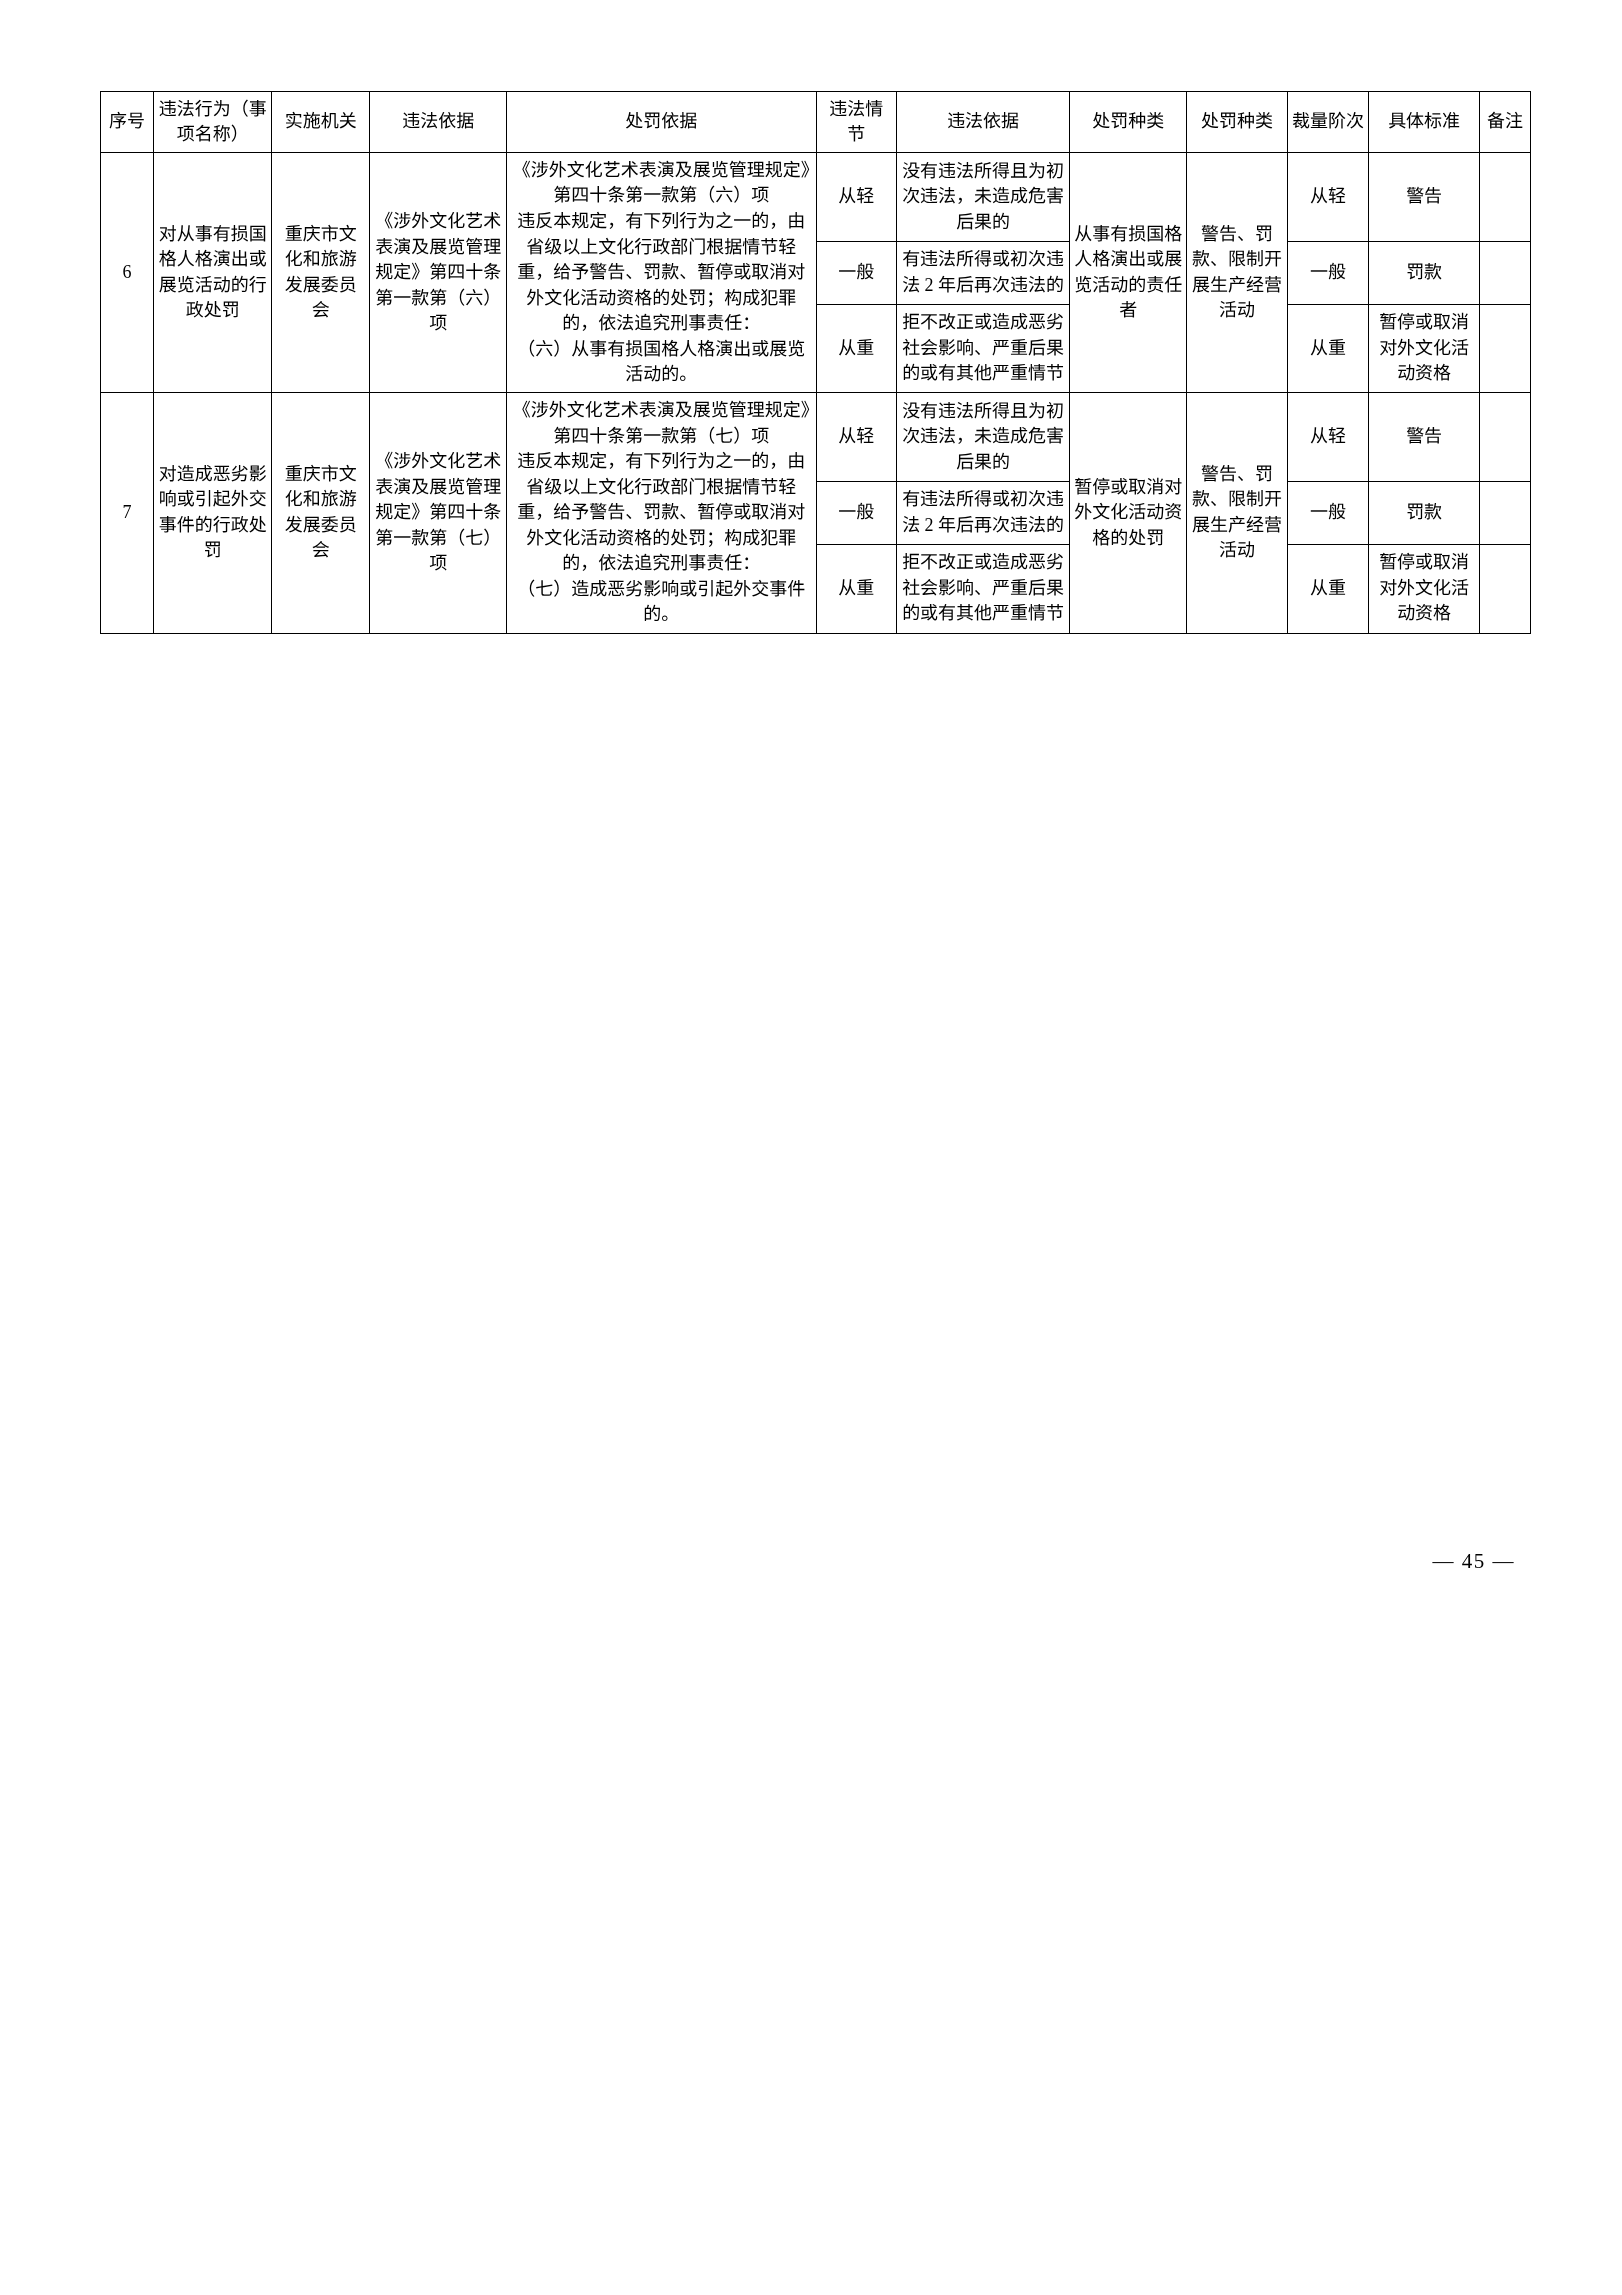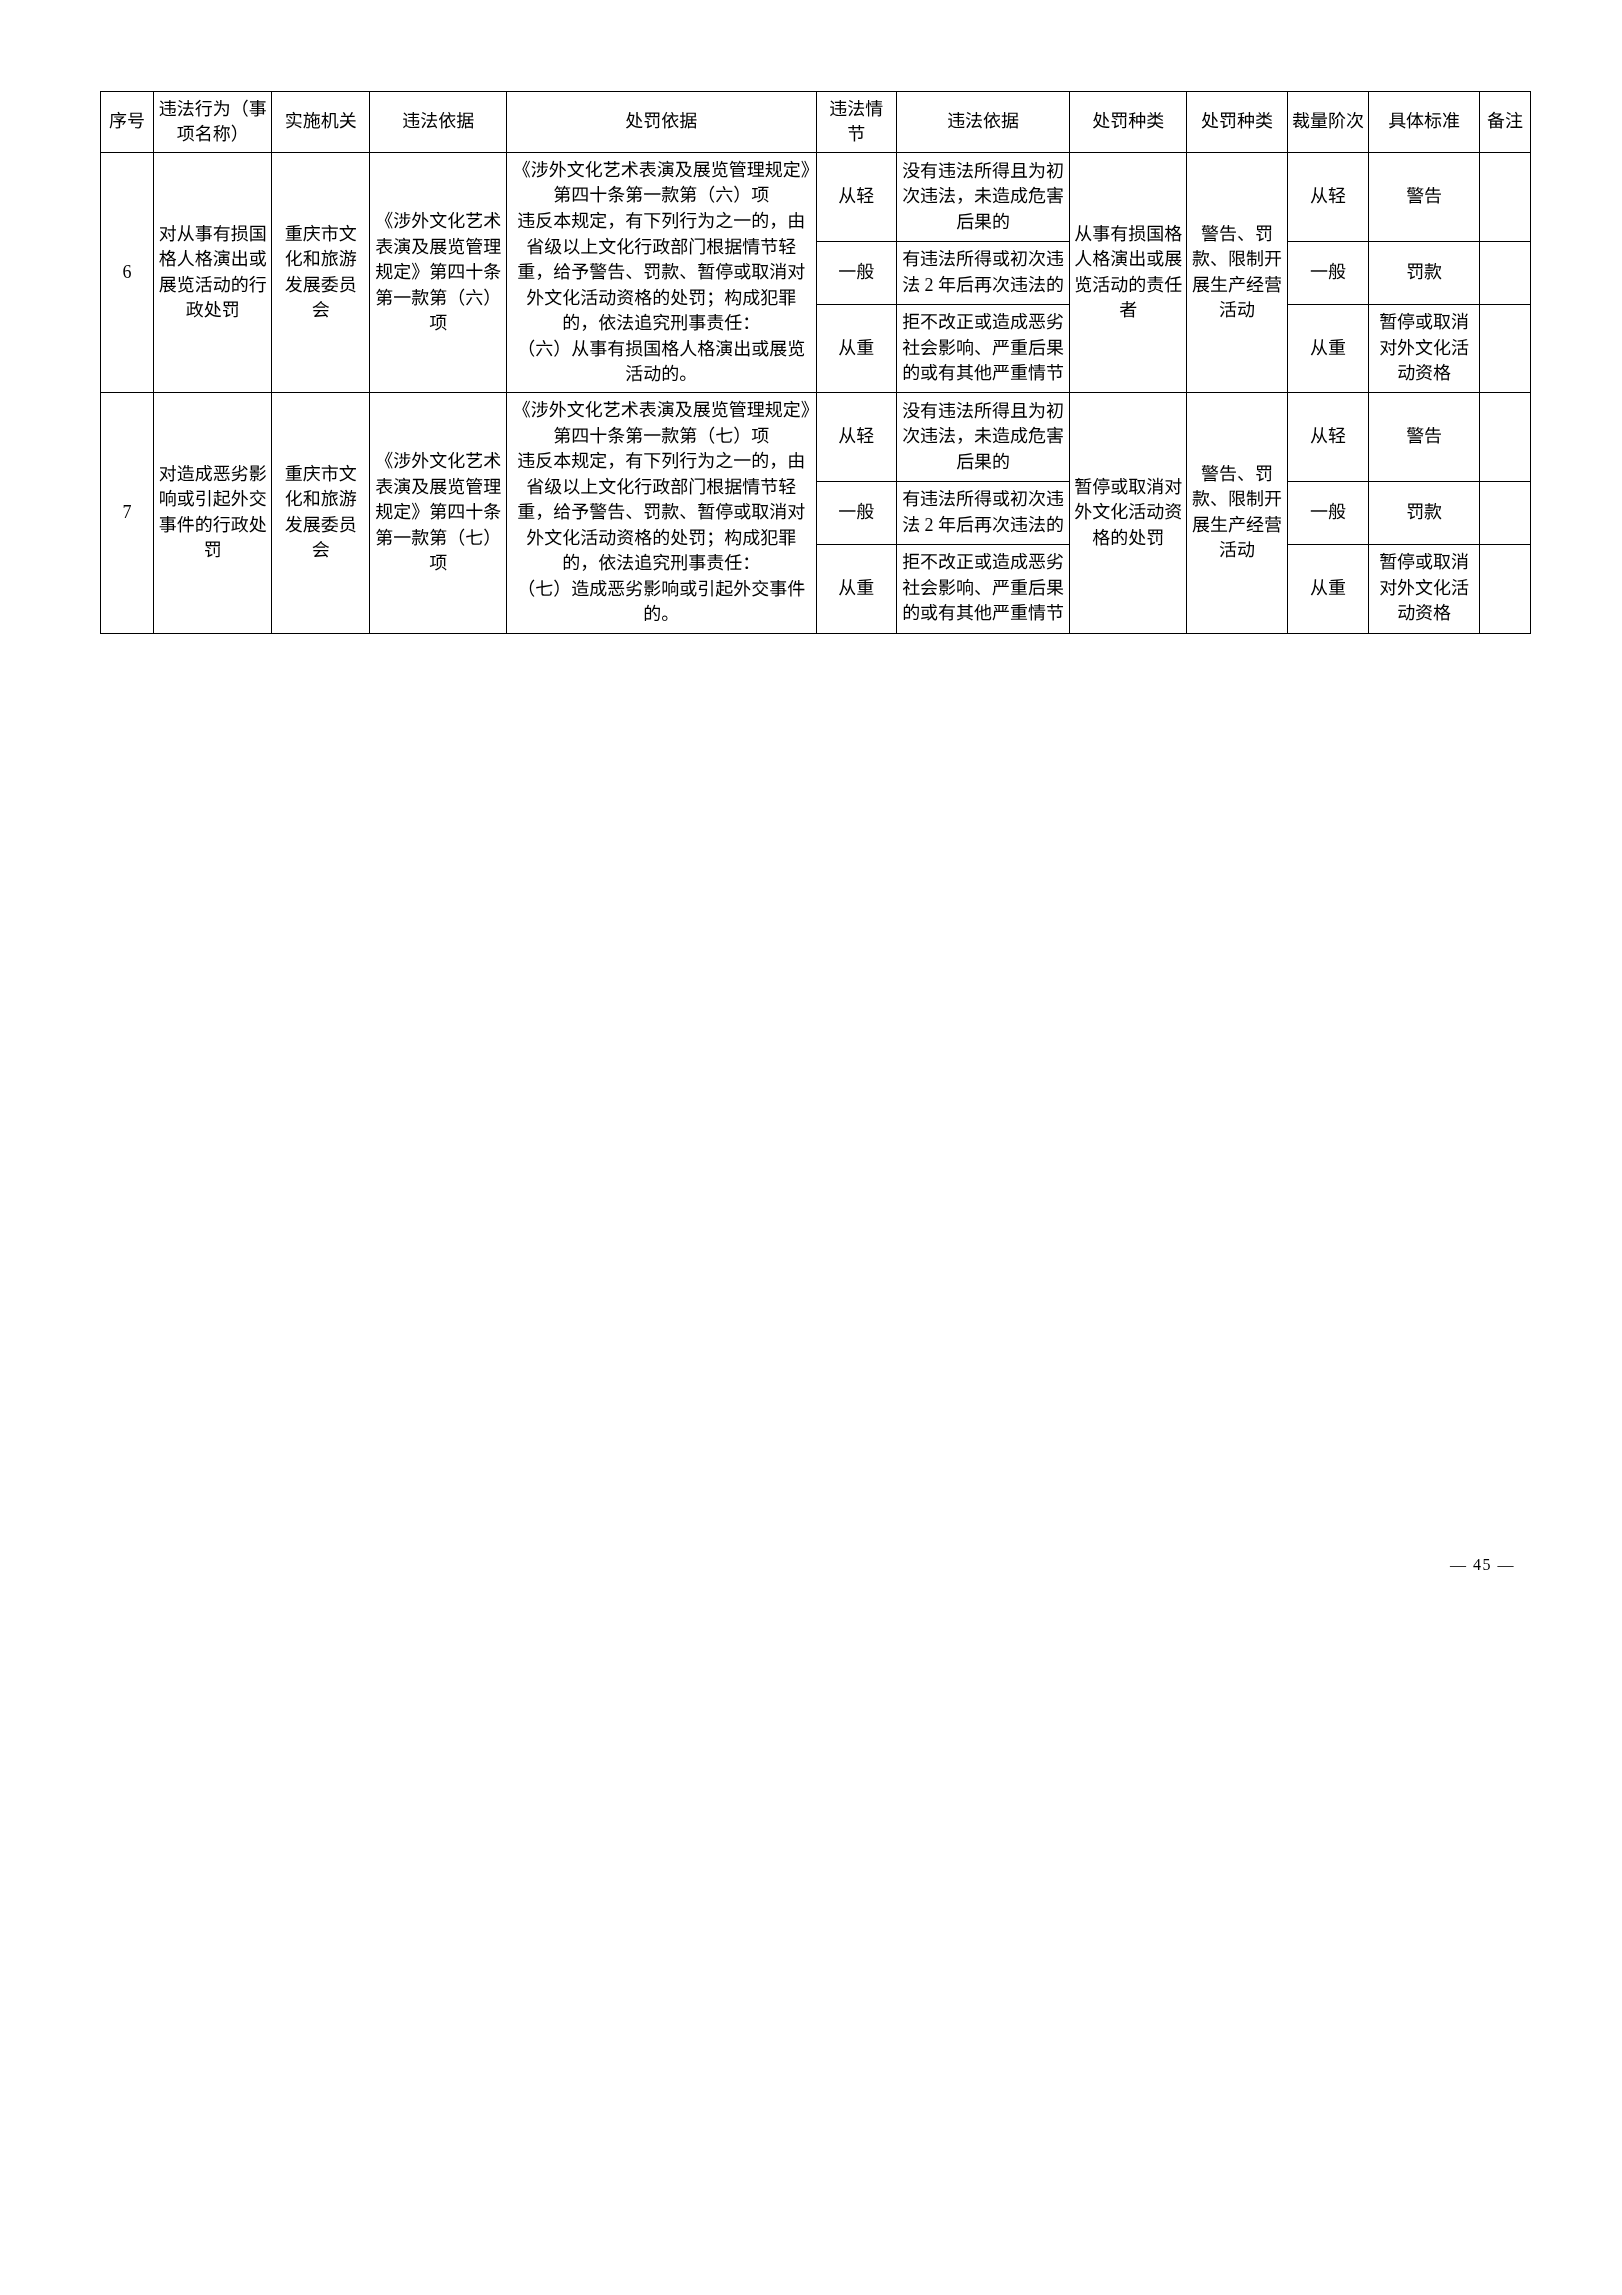--- a/index.html
+++ b/index.html
@@ -67,21 +67,21 @@
     line-height: 1.45;
   }
   td.narrow-text {
     padding: 7.7px 10.8px;
     line-height: 1.5;
   }
   .pagenum {
     position: absolute;
     right: 108px;
     bottom: 94px;
-    font-size: 16px;
+    font-size: 21px;
     letter-spacing: 1.5px;
     font-family: "Liberation Serif", serif;
   }
 </style>
 </head>
 <body>
 
 <div class="page">
 
   <div class="table-wrap">

